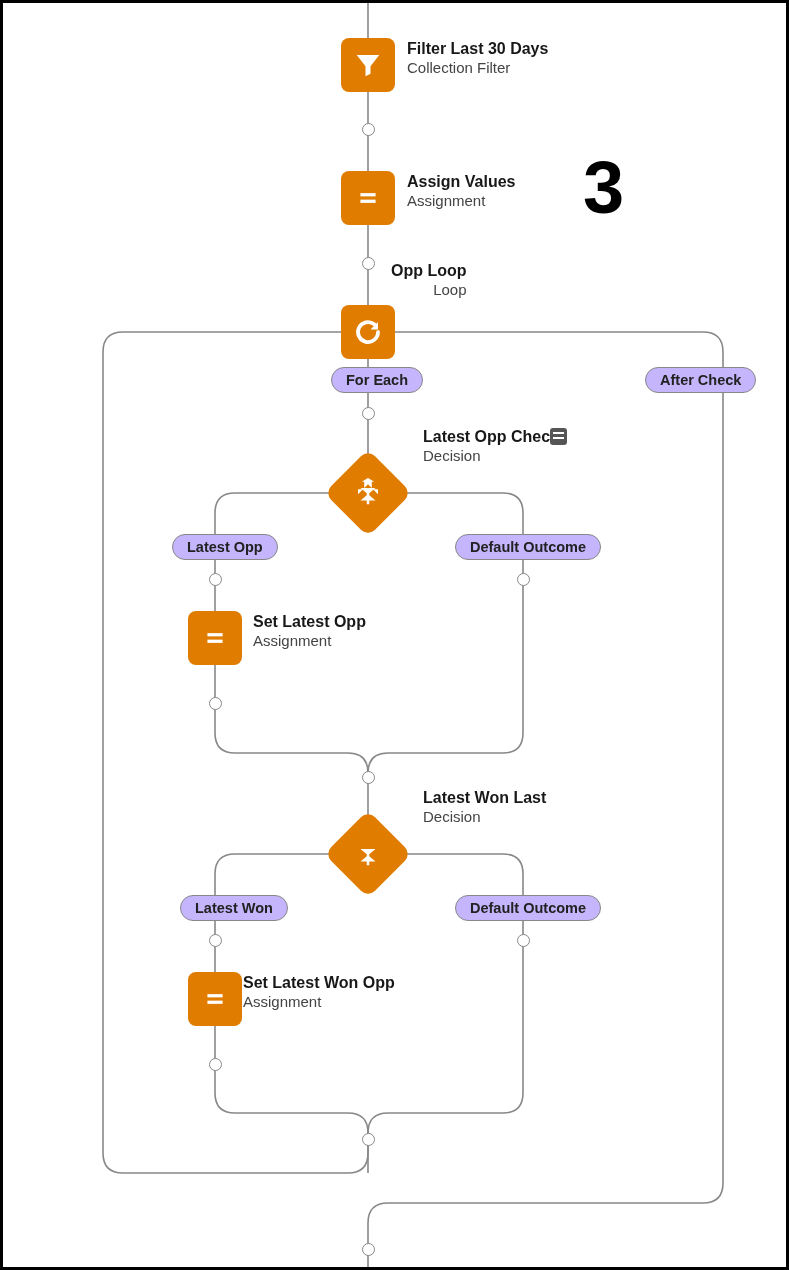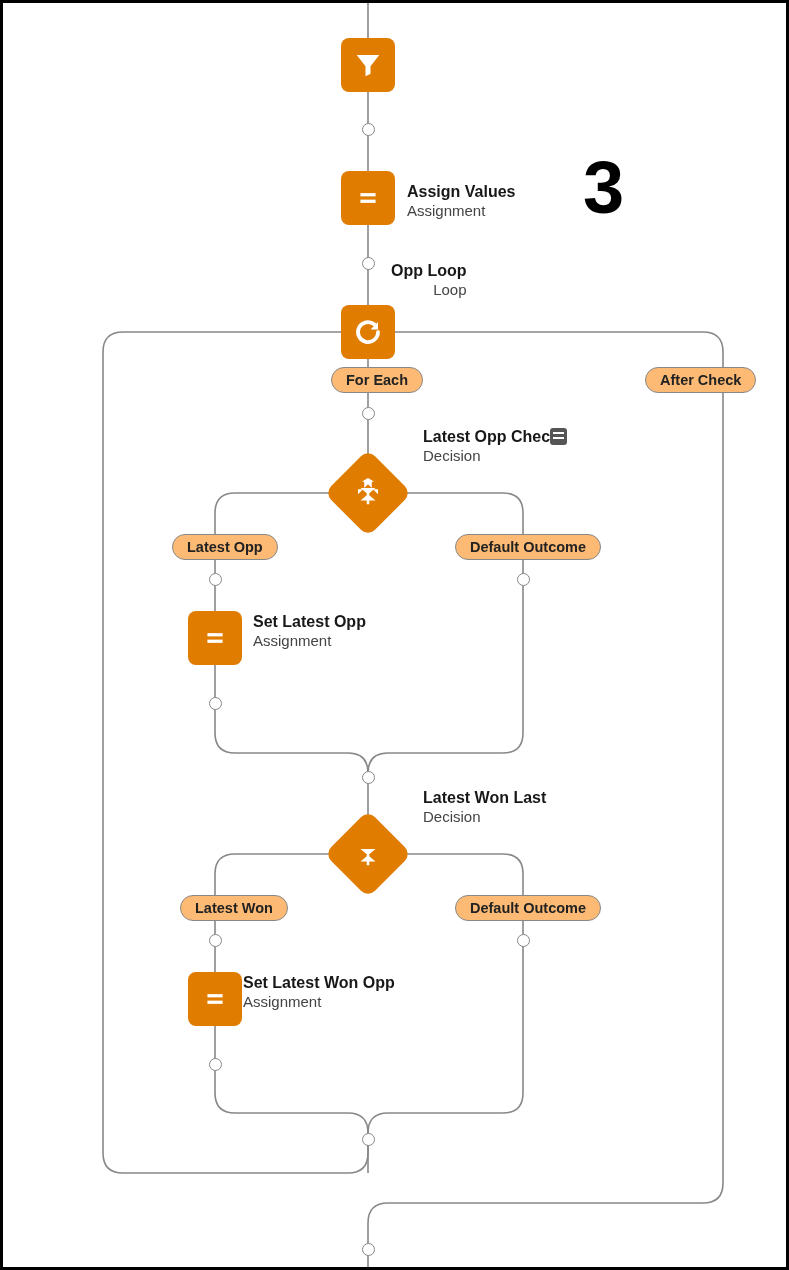--- a/index.html
+++ b/index.html
@@ -61,21 +61,21 @@
     font-weight: 700;
     font-size: 16px;
     color: #181818;
   }
   .label-sub {
     font-size: 15px;
     color: #444;
   }
   .pill {
     position: absolute;
-    background: #fdba74;
+    background: #c4b5fd;
     border: 1.5px solid #888;
     border-radius: 999px;
     padding: 4px 14px;
     font-size: 14.5px;
     font-weight: 600;
     color: #222;
     white-space: nowrap;
   }
   .dot {
     position: absolute;
@@ -141,32 +141,36 @@
 
   <div class="big-number" style="left:580px; top:148px;">3</div>
 
   <div class="node" style="left:338px; top:35px;">
     <div class="icon-box">
       <svg width="30" height="30" viewBox="0 0 24 24" fill="#fff">
           <path d="M3 4h18l-7 9v6l-4 2v-8L3 4z"></path>
         </svg>
     </div>
   </div>
+  <div class="label-block" style="left:404px; top:36px;">
+    <div class="label-title">Filter Last 30 Days</div>
+    <div class="label-sub">Collection Filter</div>
+  </div>
 
   <div class="dot" style="left:359px; top:120px;"></div>
 
   <div class="node" style="left:338px; top:168px;">
     <div class="icon-box">
       <svg width="26" height="26" viewBox="0 0 24 24" fill="none" stroke="#fff" stroke-width="3">
           <line x1="5" y1="9" x2="19" y2="9"></line>
           <line x1="5" y1="15" x2="19" y2="15"></line>
         </svg>
     </div>
   </div>
-  <div class="label-block" style="left:404px; top:179px;">
+  <div class="label-block" style="left:404px; top:169px;">
     <div class="label-title">Assign Values</div>
     <div class="label-sub">Assignment</div>
   </div>
 
   <div class="dot" style="left:359px; top:254px;"></div>
 
   <div class="label-block" style="left:388px; top:258px;text-align:right;">
     <div class="label-title">Opp Loop</div>
     <div class="label-sub">Loop</div>
   </div>

